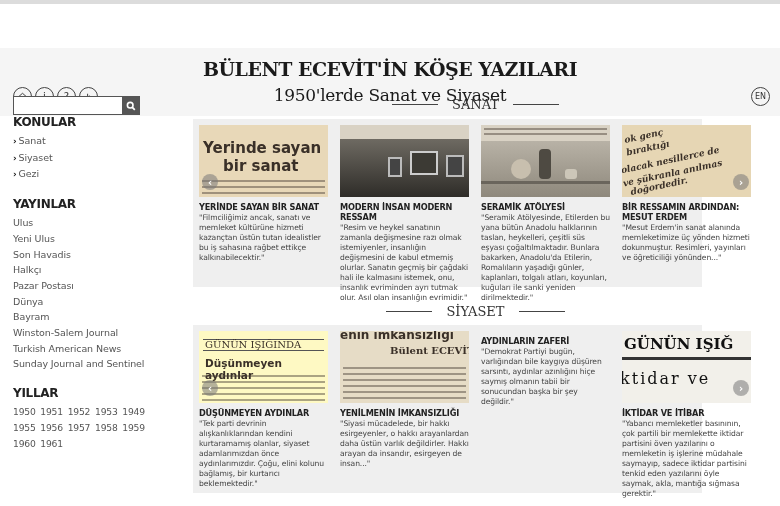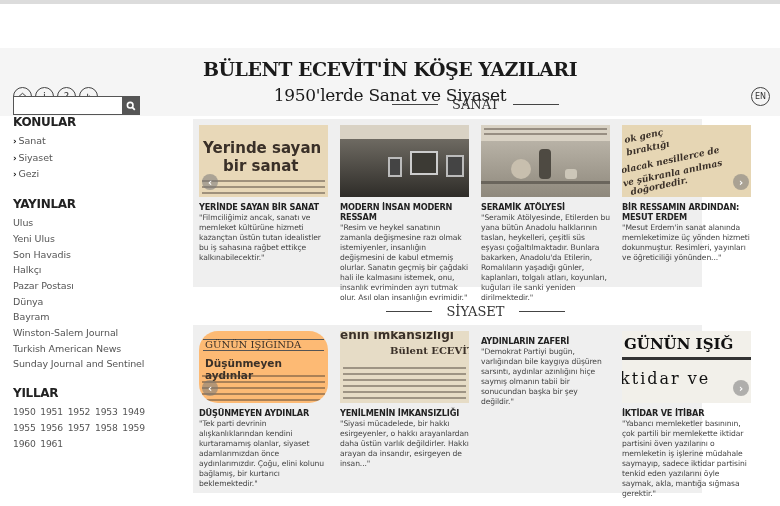--- a/index.html
+++ b/index.html
@@ -171,21 +171,21 @@
 </div>
 
 <div class="section-title" style="top:304px;">
   <span class="line"></span>
   <span>SİYASET</span>
   <span class="line"></span>
 </div>
 <div class="panel" style="top:325px; height:168px;">
   <div class="cards">
     <div class="card">
-      <div class="thumb paper" style="background:#fdba74;border-radius:19px;">
+      <div class="thumb paper" style="background:#fef9c3;">
         <div style="position:absolute;top:8px;left:4px;right:4px;height:12px;border-top:1px solid #555;border-bottom:1px solid #555;"></div>
         <div class="h1" style="top:8px;left:6px;font-size:10px;font-family:'DejaVu Serif',serif;font-weight:normal;">GÜNÜN IŞIĞINDA</div>
         <div class="h1" style="top:26px;left:6px;font-size:10.5px;">Düşünmeyen aydınlar</div>
         <div class="txtlines" style="top:44px;"></div>
           <div class="txtlines" style="top:50px;"></div>
           <div class="txtlines" style="top:56px;"></div>
           <div class="txtlines" style="top:62px;"></div>
           <div class="txtlines" style="top:68px;"></div>
       </div>
       <div class="card-title">DÜŞÜNMEYEN AYDINLAR</div>

